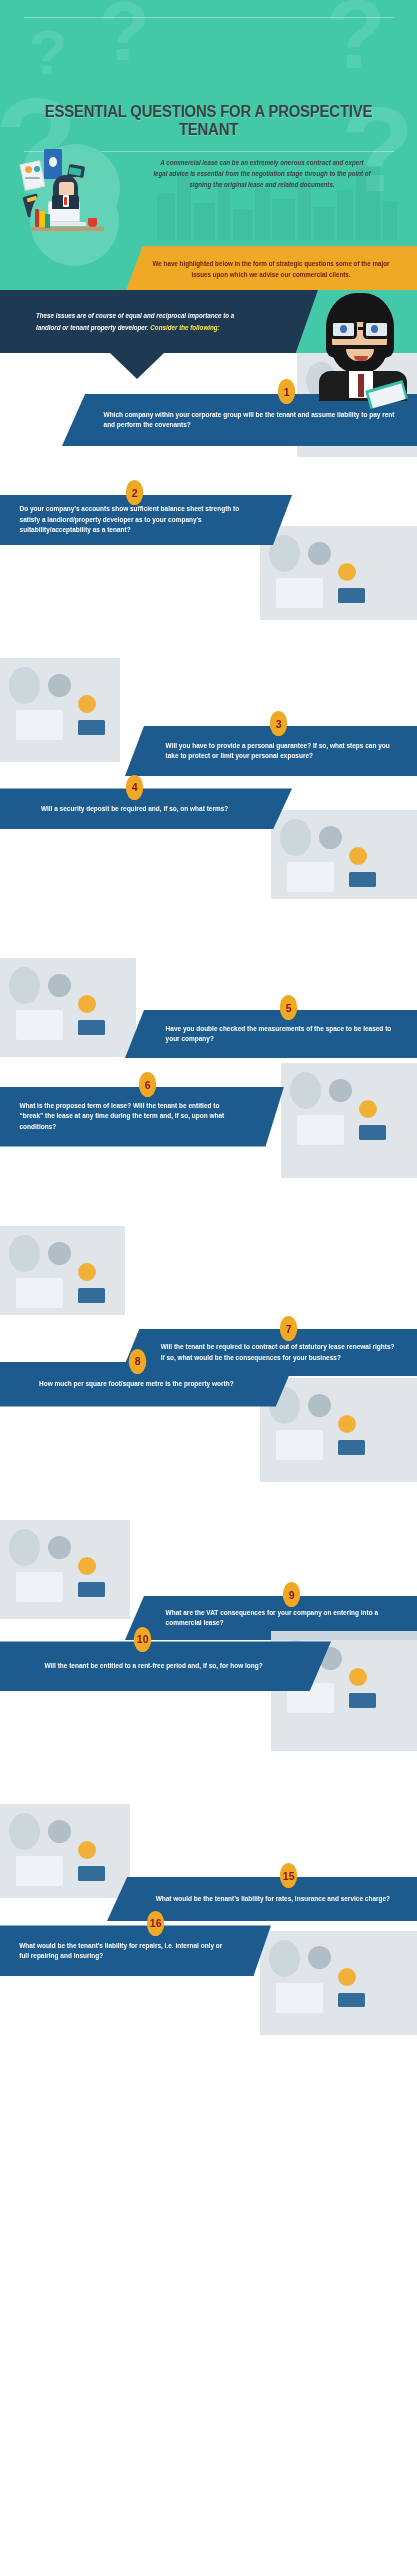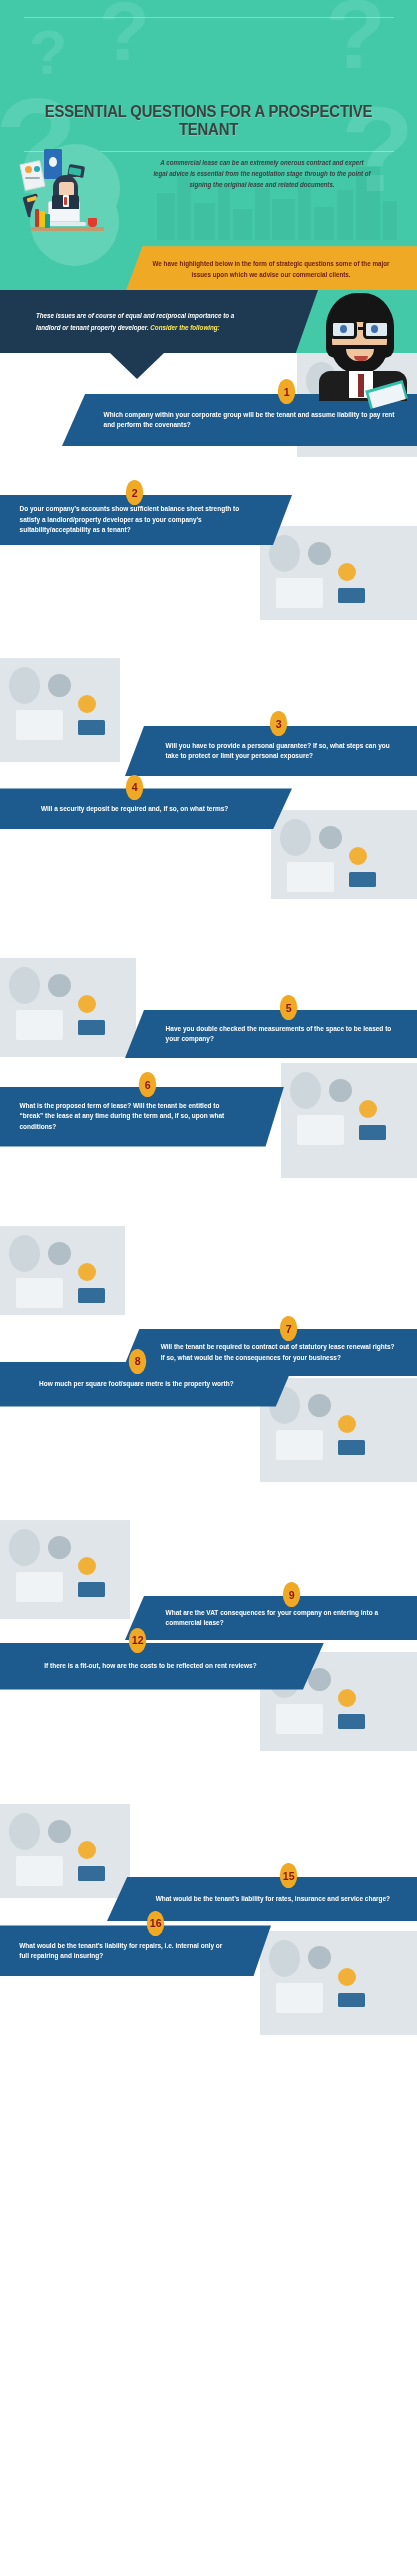--- a/index.html
+++ b/index.html
@@ -396,31 +396,31 @@
           <div class="qart-bg" style="background: rgb(238, 242, 244); left: 15.7px; top: 52px; width: 47px; height: 30px; border-radius: 2.1px;"></div>
           <div class="qart-bg" style="background: rgb(240, 169, 36); left: 78px; top: 37px; width: 18px; height: 18px; border-radius: 50%;"></div>
           <div class="qart-bg" style="background: rgb(29, 91, 142); left: 78px; top: 62px; width: 27px; height: 14.6px; border-radius: 1.6px;"></div>
         </div>
         <div class="qband right" style="top: 107px; height: 44px; width: 292px;">
           <p>What are the VAT consequences for your company on entering into a commercial lease?</p>
         </div>
         <div class="qnum" style="left: 282px; top: 93px;">9</div>
       </div>
       <div class="qrow" style="height: 142px;">
-        <div class="qart" style="width: 157px; height: 99px; top: 21px; right: 0px; background: rgb(221, 227, 231); opacity: 0.9;">
-          <div class="qart-bg" style="background: rgb(200, 210, 216); left: 9.4px; top: 9.4px; width: 31px; height: 37px; border-radius: 50%;"></div>
-          <div class="qart-bg" style="background: rgb(169, 183, 192); left: 48px; top: 15.7px; width: 23px; height: 23px; border-radius: 50%;"></div>
-          <div class="qart-bg" style="background: rgb(238, 242, 244); left: 15.7px; top: 52px; width: 47px; height: 30px; border-radius: 2.1px;"></div>
-          <div class="qart-bg" style="background: rgb(240, 169, 36); left: 78px; top: 37px; width: 18px; height: 18px; border-radius: 50%;"></div>
-          <div class="qart-bg" style="background: rgb(29, 91, 142); left: 78px; top: 62px; width: 27px; height: 14.6px; border-radius: 1.6px;"></div>
-        </div>
-        <div class="qband left" style="top: 11.5px; height: 47px; width: 324px;">
-          <p>If there is a fit-out, how are the costs to be reflected on rent reviews?</p>
-        </div>
-        <div class="qnum" style="left: 128px; top: -3.1px;">12</div>
+        <div class="qart" style="width: 146px; height: 120px; top: 0px; right: 0px; background: rgb(221, 227, 231); opacity: 0.9;">
+          <div class="qart-bg" style="background: rgb(200, 210, 216); left: 9.4px; top: 9.4px; width: 31px; height: 37px; border-radius: 50%;"></div>
+          <div class="qart-bg" style="background: rgb(169, 183, 192); left: 48px; top: 15.7px; width: 23px; height: 23px; border-radius: 50%;"></div>
+          <div class="qart-bg" style="background: rgb(238, 242, 244); left: 15.7px; top: 52px; width: 47px; height: 30px; border-radius: 2.1px;"></div>
+          <div class="qart-bg" style="background: rgb(240, 169, 36); left: 78px; top: 37px; width: 18px; height: 18px; border-radius: 50%;"></div>
+          <div class="qart-bg" style="background: rgb(29, 91, 142); left: 78px; top: 62px; width: 27px; height: 14.6px; border-radius: 1.6px;"></div>
+        </div>
+        <div class="qband left" style="top: 10.4px; height: 50px; width: 331px;">
+          <p>Will the tenant be entitled to a rent-free period and, if so, for how long?</p>
+        </div>
+        <div class="qnum" style="left: 133px; top: -4.2px;">10</div>
       </div>
       <div class="qrow" style="height: 142px; text-align: right;">
         <div class="qart" style="width: 130px; height: 94px; top: 31px; left: 0px; background: rgb(221, 227, 231); opacity: 0.9;">
           <div class="qart-bg" style="background: rgb(200, 210, 216); left: 9.4px; top: 9.4px; width: 31px; height: 37px; border-radius: 50%;"></div>
           <div class="qart-bg" style="background: rgb(169, 183, 192); left: 48px; top: 15.7px; width: 23px; height: 23px; border-radius: 50%;"></div>
           <div class="qart-bg" style="background: rgb(238, 242, 244); left: 15.7px; top: 52px; width: 47px; height: 30px; border-radius: 2.1px;"></div>
           <div class="qart-bg" style="background: rgb(240, 169, 36); left: 78px; top: 37px; width: 18px; height: 18px; border-radius: 50%;"></div>
           <div class="qart-bg" style="background: rgb(29, 91, 142); left: 78px; top: 62px; width: 27px; height: 14.6px; border-radius: 1.6px;"></div>
         </div>
         <div class="qband right" style="top: 104px; height: 44px; width: 310px;">

